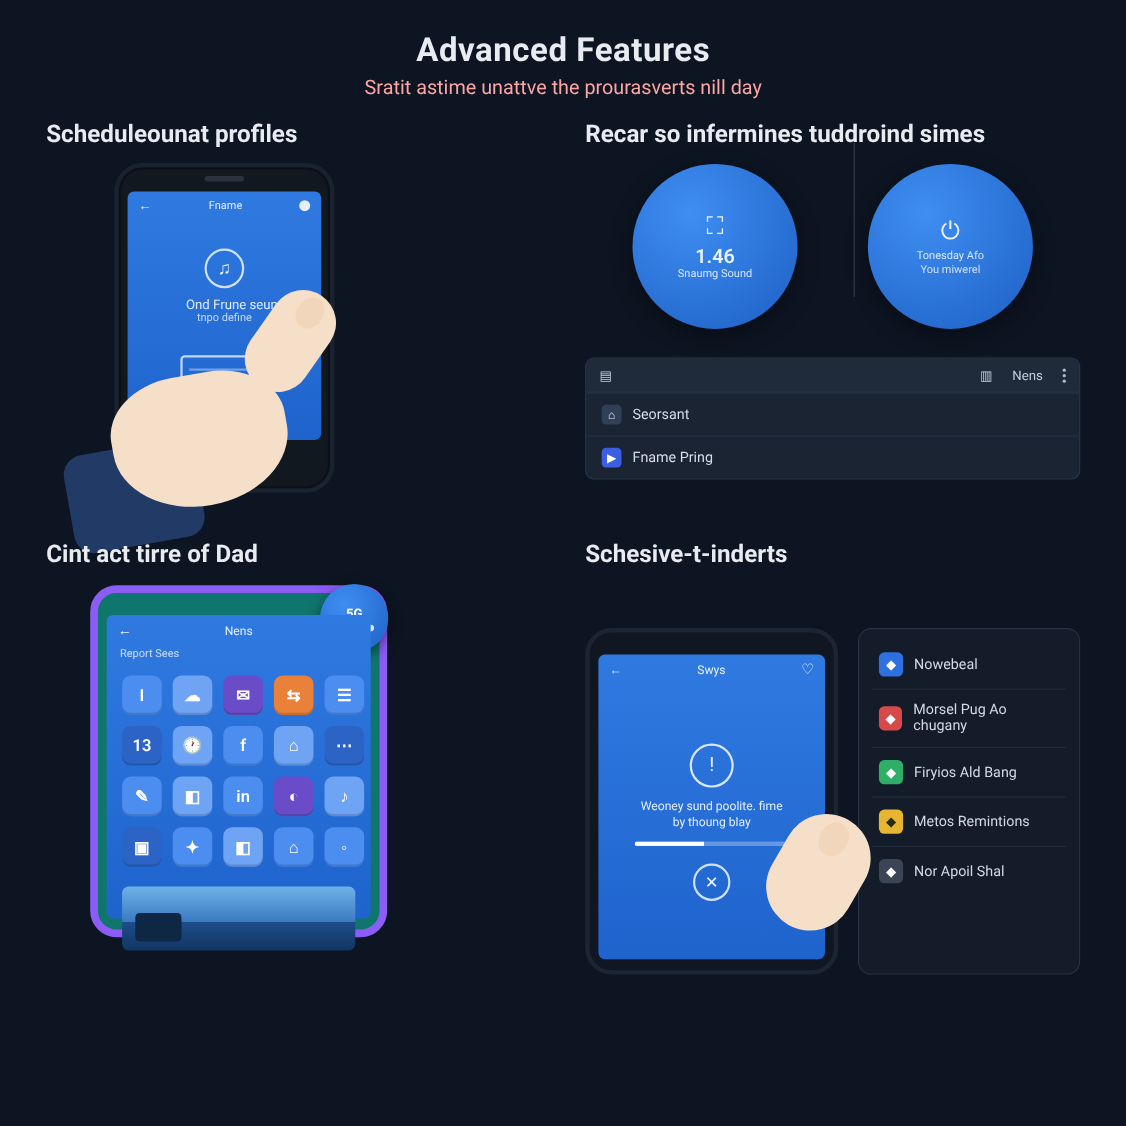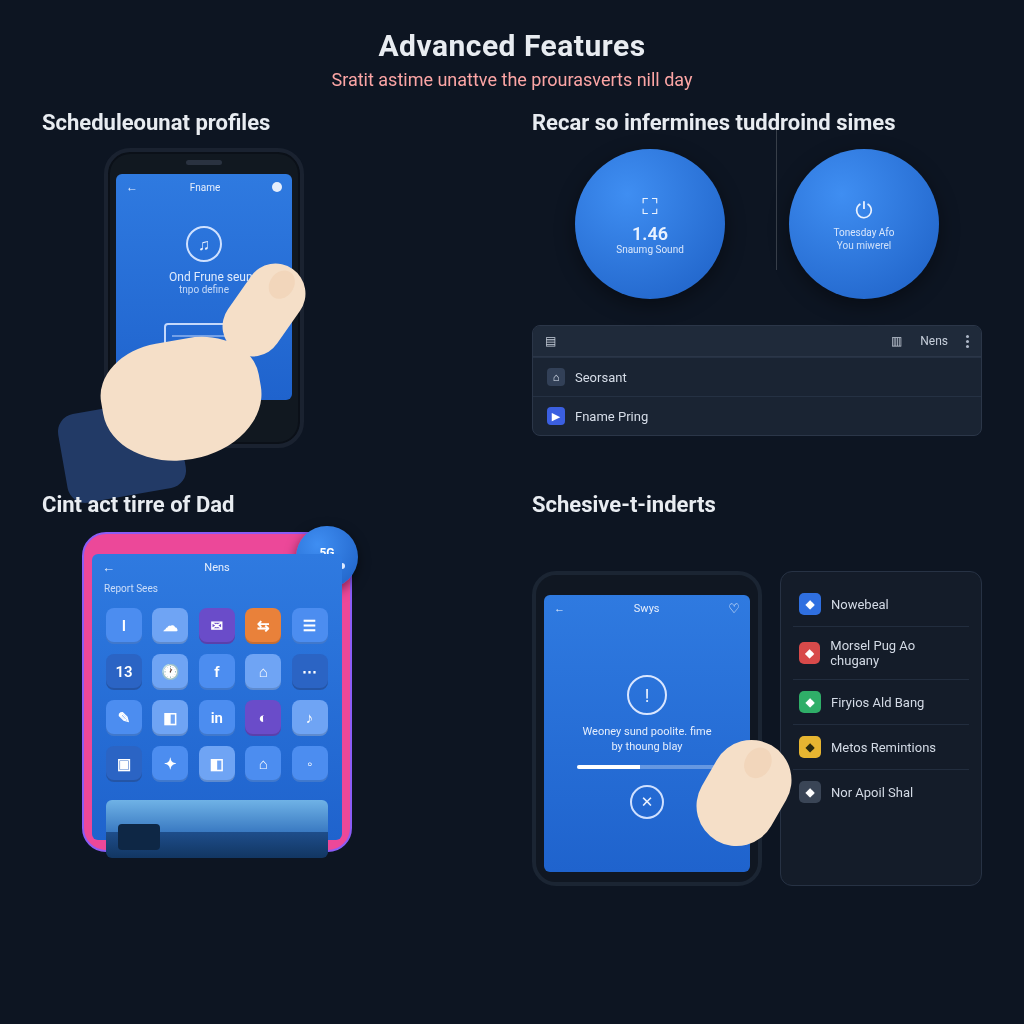--- a/index.html
+++ b/index.html
@@ -80,21 +80,21 @@
   .panel-header .r{display:flex;align-items:center;gap:18px;}
   .dots3{display:flex;flex-direction:column;gap:2px;}
   .dots3 span{width:3px;height:3px;border-radius:50%;background:#aeb8c7;}
   .panel-row{display:flex;align-items:center;gap:10px;padding:10px 14px;border-top:1px solid #253143;font-size:13px;color:#d6dde8;}
   .ricon{width:18px;height:18px;border-radius:4px;display:flex;align-items:center;justify-content:center;font-size:11px;background:#324057;color:#dfe7f3;}
   .ricon.blue{background:#3b5fe0;color:#fff;}
   
   .q3{height:360px;position:relative;}
   .phone3{
     position:absolute;left:40px;top:40px;width:270px;height:320px;
-    background:#ec4899;border:2px solid #8b5cf6;border-radius:24px;
+    background:#0f766e;border:7px solid #8b5cf6;border-radius:24px;
   }
   .phone3 .screen{position:absolute;left:8px;right:8px;top:20px;bottom:10px;border-radius:6px;background:linear-gradient(180deg,#2f7ae0,#1f63cd);}
   .p3-top{display:flex;align-items:center;justify-content:space-between;padding:6px 10px;color:#e6eefc;font-size:11px;}
   .p3-top .back{font-size:13px;}
   .badge5g{position:absolute;right:-8px;top:-8px;width:62px;height:62px;border-radius:50%;background:radial-gradient(circle at 35% 30%,#3f8ef2,#1d5fc4);display:flex;flex-direction:column;align-items:center;justify-content:center;color:#fff;font-size:12px;font-weight:700;box-shadow:0 4px 12px rgba(0,0,0,.5);}
   .badge5g .bar{width:36px;height:6px;background:#dfeaff;border-radius:3px;margin-top:3px;}
   .p3-sub{padding:2px 12px 6px;color:#dbe7fb;font-size:10px;opacity:.9;}
   .appgrid{display:grid;grid-template-columns:repeat(5,1fr);gap:10px;padding:8px 14px;}
   .app{width:36px;height:36px;border-radius:8px;background:#4c8df0;display:flex;align-items:center;justify-content:center;color:#fff;font-size:15px;font-weight:600;box-shadow:inset 0 -2px 0 rgba(0,0,0,.15);}
   .app.lt{background:#6fa4f4;}

